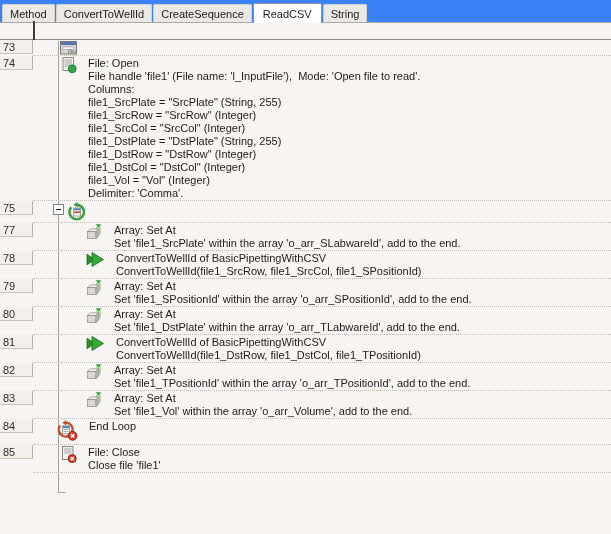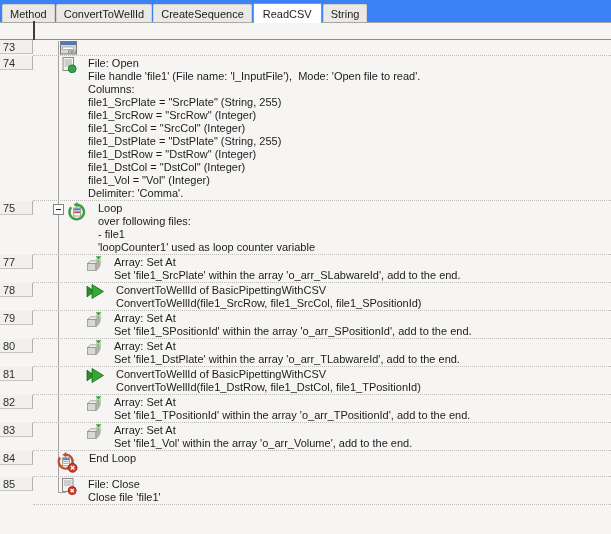--- a/index.html
+++ b/index.html
@@ -140,26 +140,20 @@
         </span>
         <span class="iconslot after-expander">
           <svg width="20" height="20" viewBox="0 0 20 20">
     <path d="M 4.2 5.2 A 7.3 7.3 0 1 0 10 2.7" fill="none" stroke="#3c9e3c" stroke-width="2.4"></path>
     <polygon points="10.5,0 10.5,5.5 6.5,2.7" fill="#3c9e3c"></polygon>
     <rect x="6.7" y="6" width="7" height="8" fill="#ffffff" stroke="#888886" stroke-width="0.8"></rect>
     <rect x="7.1" y="6.4" width="6.2" height="2" fill="#4a7fc1"></rect>
     <rect x="7.1" y="9.4" width="6.2" height="1.8" fill="#c94f44"></rect>
   </svg>
         </span>
-        <div class="lines">
-          <div class="line">Loop</div>
-          <div class="line">over following files:</div>
-          <div class="line">- file1</div>
-          <div class="line">'loopCounter1' used as loop counter variable</div>
-        </div>
       </div>
     </div>
     <div class="row">
       <div class="numcell">77</div>
       <div class="cell">
         <span class="iconslot lv1">
           <svg width="17" height="16" viewBox="0 0 17 16">
     <rect x="10.8" y="2.8" width="3.4" height="6.5" fill="#cdeab5" stroke="#7fbf6a" stroke-width="0.7"></rect>
     <polygon points="9.6,0.3 15.4,0.3 12.5,3.6" fill="#3da03d"></polygon>
     <polygon points="1.5,7.5 4.5,4.8 13,4.8 10,7.5" fill="#ececE9" stroke="#8b8b88" stroke-width="0.7"></polygon>

